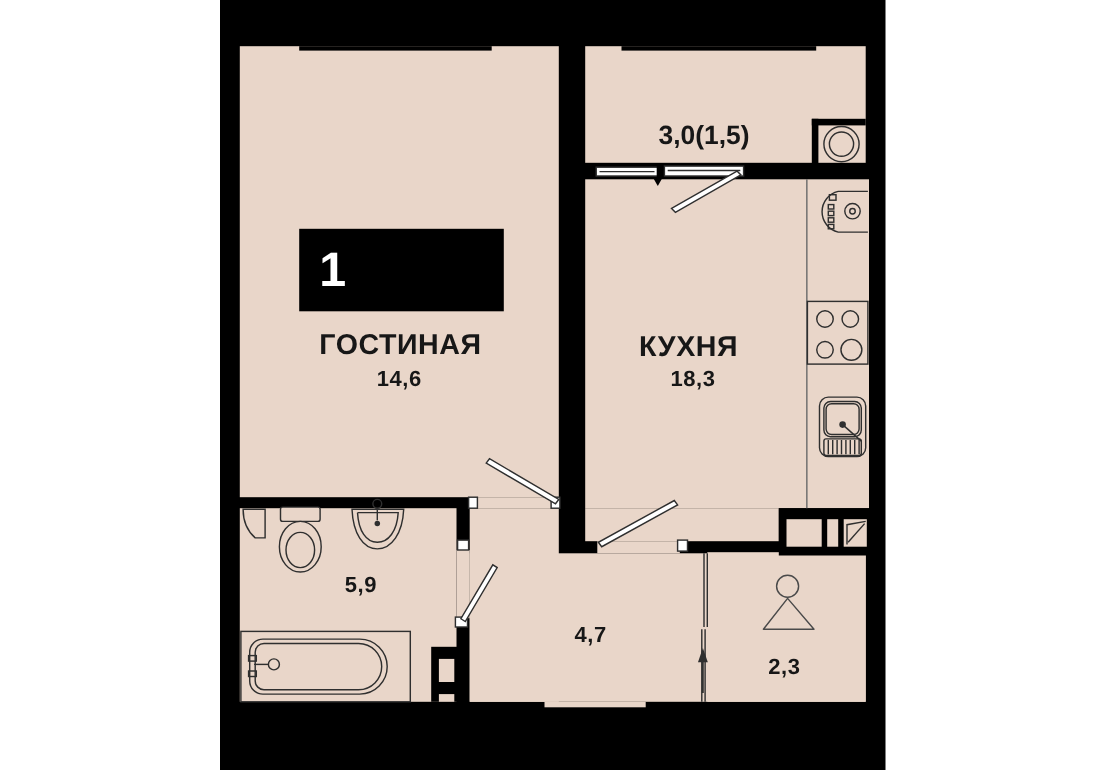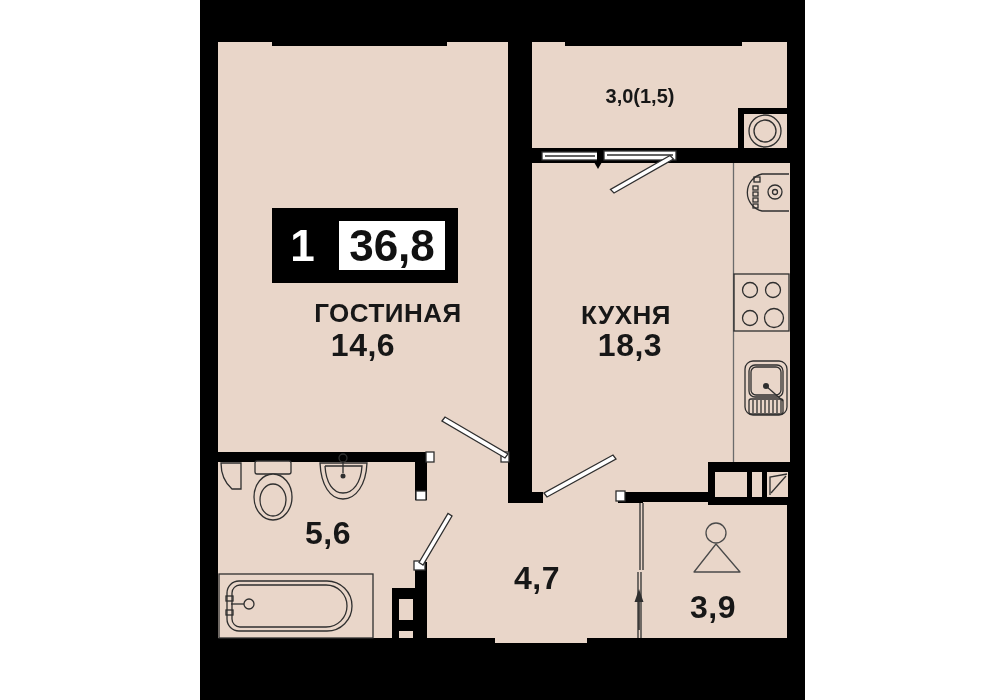--- a/index.html
+++ b/index.html
@@ -32,22 +32,22 @@
   .s-box1{left:715px;top:472px;width:32px;height:25px;}
   .s-box2{left:752px;top:472px;width:10px;height:25px;}
   .s-box3{left:767px;top:472px;width:21px;height:25px;}
   .w-duct {left:392px;top:588px;width:33px;height:50px;}
   .d-slot1{left:399px;top:599px;width:14px;height:21px;}
   .d-slot2{left:399px;top:631px;width:14px;height:7px;}
   
   .lbl{position:absolute;transform:translate(-50%,-50%);color:#171717;font-weight:700;
        white-space:nowrap;letter-spacing:.5px;}
   .lbl-name{font-size:26px;}
-  .lbl-num{font-size:32px;}
-  .lbl-balcony{font-size:20px;letter-spacing:0;}
+  .lbl-num{font-size:20px;}
+  .lbl-balcony{font-size:24px;letter-spacing:0;margin-top:28px;}
   
   .badge{position:absolute;left:272px;top:208px;width:186px;height:75px;background:#000;}
   .badge .rooms{position:absolute;left:0;top:0;width:61px;height:75px;display:flex;
                 align-items:center;justify-content:center;color:#fff;font-size:44px;font-weight:700;}
   .badge .areabox{position:absolute;left:61px;top:7px;width:106px;height:49px;background:#fff;
                   border:6px solid #000;display:flex;align-items:center;justify-content:center;
                   color:#111;font-size:44px;font-weight:700;letter-spacing:0;}
   svg.overlay{position:absolute;left:0;top:0;pointer-events:none;}
 </style>
 </head>
@@ -191,24 +191,23 @@
 
       <g stroke="#4a4a4a">
         <circle cx="716" cy="533" r="10"></circle>
         <polygon points="716,544 694,572 740,572" stroke-linejoin="round"></polygon>
       </g>
     </g>
   </svg>
 
   <div class="badge">
     <div class="rooms">1</div>
-    <div class="areabox">36,8</div>
   </div>
 
   <div class="lbl lbl-balcony" style="left:640px;top:96px">3,0(1,5)</div>
-  <div class="lbl lbl-name" style="left:388px;top:313px">ГОСТИНАЯ</div>
+  <div class="lbl lbl-name" style="left:364px;top:313px">ГОСТИНАЯ</div>
   <div class="lbl lbl-num" style="left:363px;top:345px">14,6</div>
   <div class="lbl lbl-name" style="left:626px;top:315px">КУХНЯ</div>
   <div class="lbl lbl-num" style="left:630px;top:345px">18,3</div>
-  <div class="lbl lbl-num" style="left:328px;top:533px">5,6</div>
+  <div class="lbl lbl-num" style="left:328px;top:533px">5,9</div>
   <div class="lbl lbl-num" style="left:537px;top:578px">4,7</div>
-  <div class="lbl lbl-num" style="left:713px;top:607px">3,9</div>
+  <div class="lbl lbl-num" style="left:713px;top:607px">2,3</div>
 </div>
 
 </body></html>

